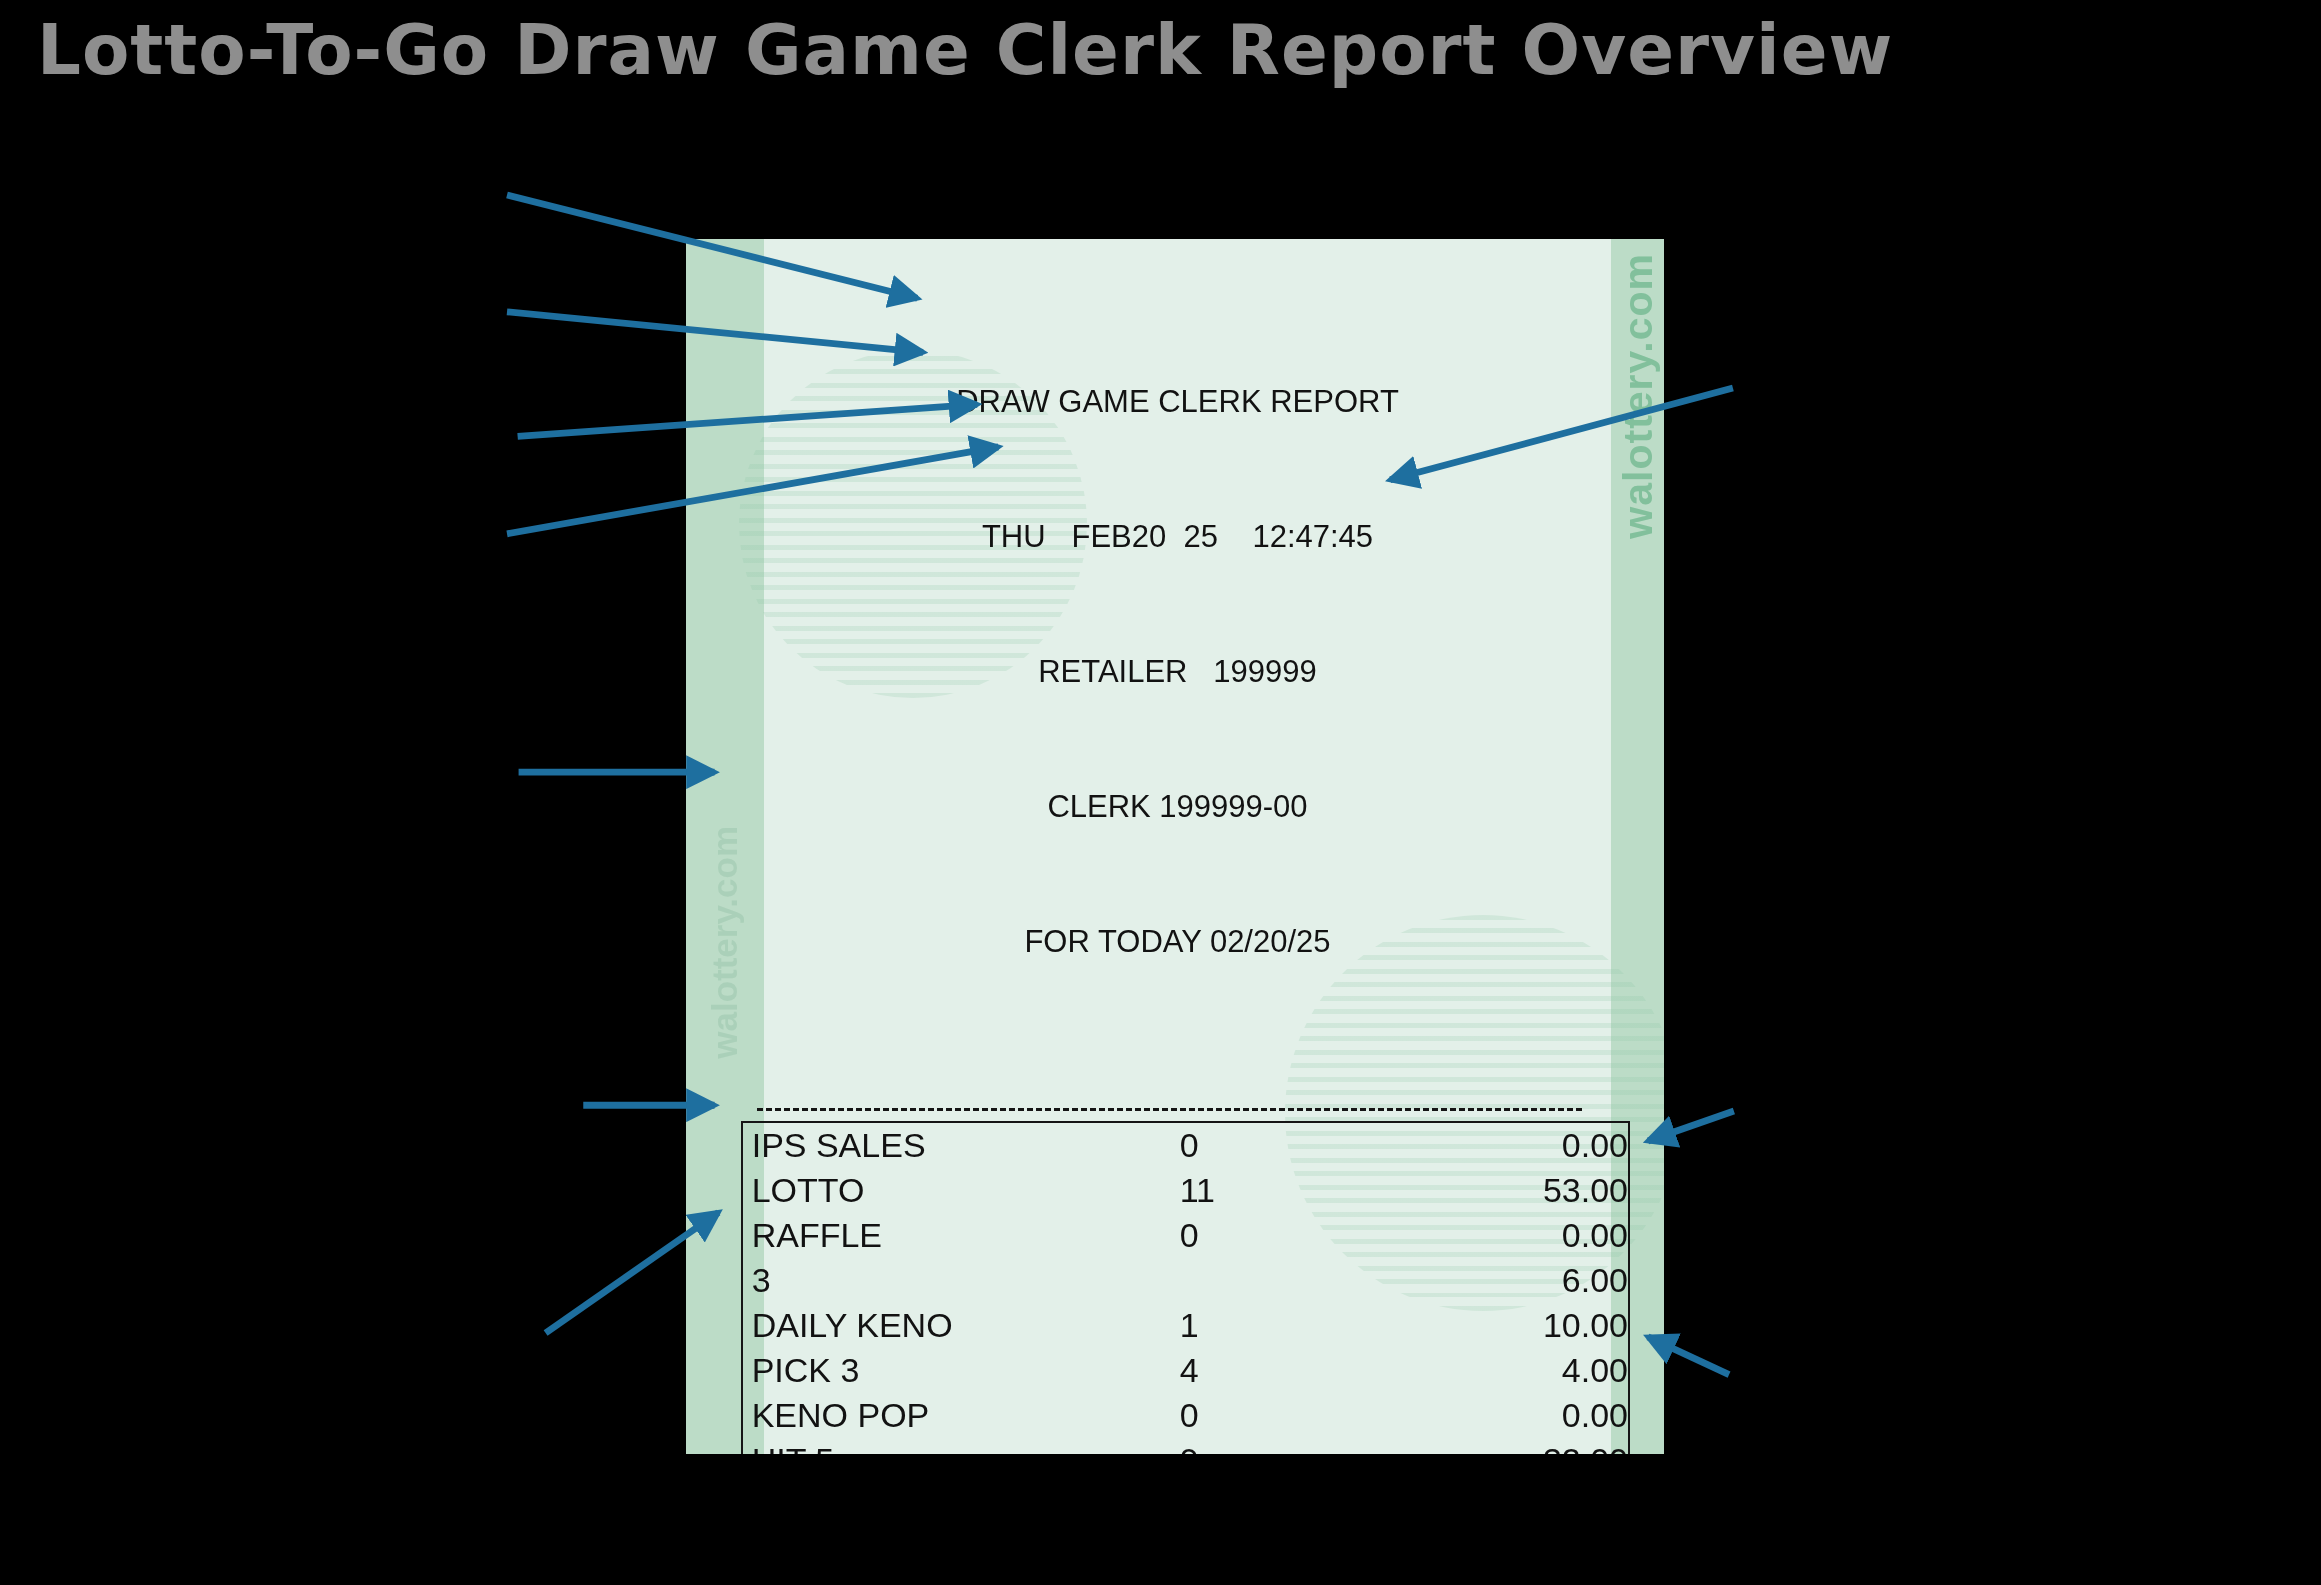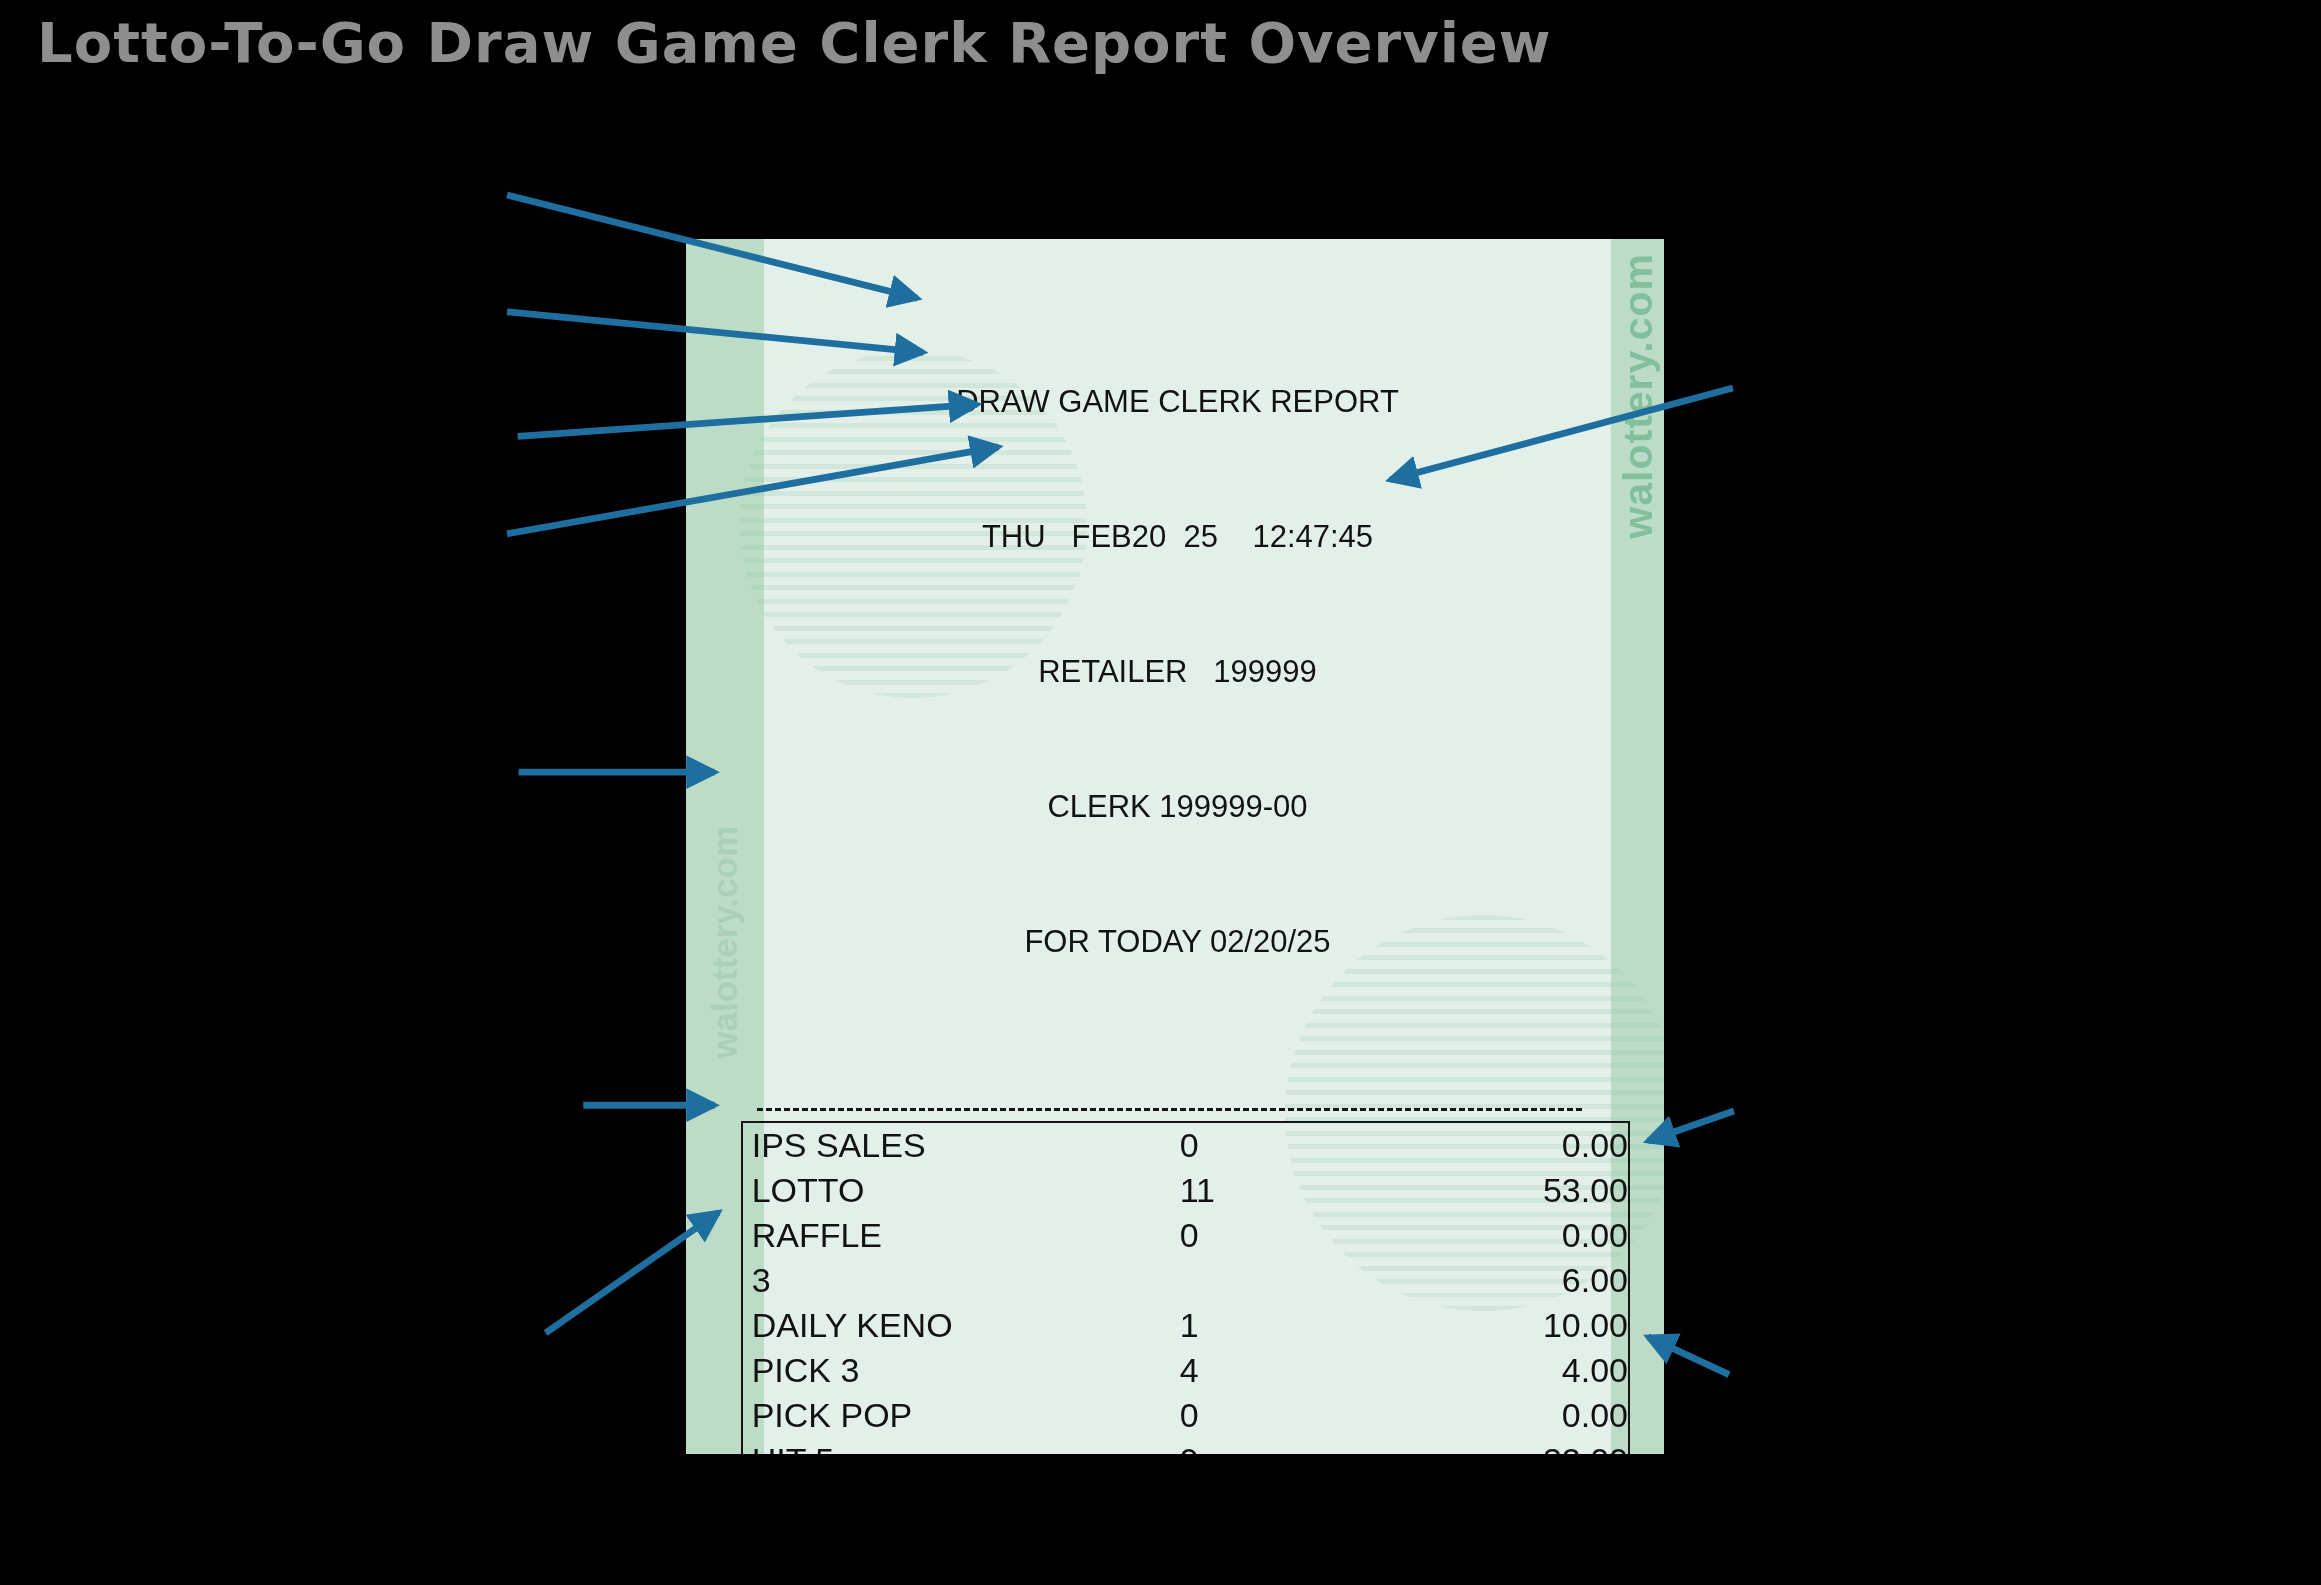--- a/index.html
+++ b/index.html
@@ -3,21 +3,21 @@
 <meta charset="utf-8">
 <style>
   html,body { margin:0; padding:0; background:#000; }
   .stage {
     position:relative; width:2321px; height:1585px; background:#000;
     overflow:hidden; font-family:"Liberation Sans", sans-serif;
   }
   .page-title {
     position:absolute; left:37px; top:9.7px;
     font-family:"DejaVu Sans", sans-serif;
-    font-size:56px; font-weight:bold; color:#8e8e8e; letter-spacing:1px;
+    font-size:69px; font-weight:bold; color:#8e8e8e; letter-spacing:1px;
   }
   
   .receipt {
     position:absolute; left:686px; top:239px; width:978px; height:1215px;
     background:#e3f0e9; overflow:hidden;
   }
   .band-left  { position:absolute; left:0;  top:0; width:78px; height:100%; background:#bcdcc7; }
   .band-right { position:absolute; left:925px; top:0; width:53px; height:100%; background:#bcdcc7; }
   .wm-right {
     position:absolute; left:929px; top:13.5px;
@@ -95,21 +95,21 @@
         <div class="row">
           <span class="cnt">3</span><span class="amt">6.00</span>
         </div>
         <div class="row">
           <span class="lbl">DAILY KENO</span><span class="cnt">1</span><span class="amt">10.00</span>
         </div>
         <div class="row">
           <span class="lbl">PICK 3</span><span class="cnt">4</span><span class="amt">4.00</span>
         </div>
         <div class="row">
-          <span class="lbl">PICK POP</span><span class="cnt">0</span><span class="amt">0.00</span>
+          <span class="lbl">KENO POP</span><span class="cnt">0</span><span class="amt">0.00</span>
         </div>
         <div class="row">
           <span class="lbl">HIT 5</span><span class="cnt">9</span><span class="amt">32.00</span>
         </div>
 
       </div>
 
     </div>
   </div>
 

